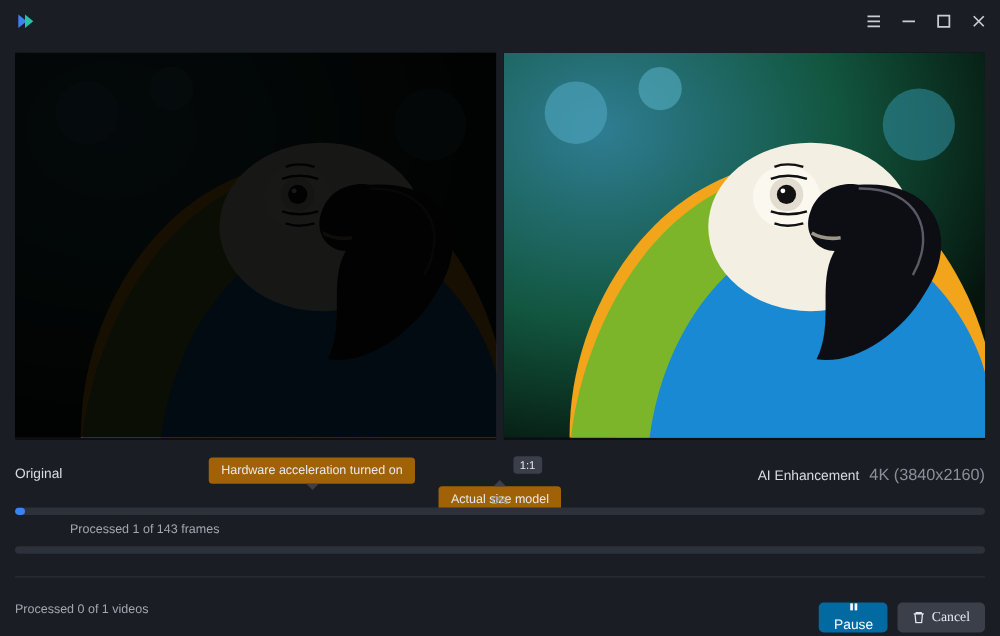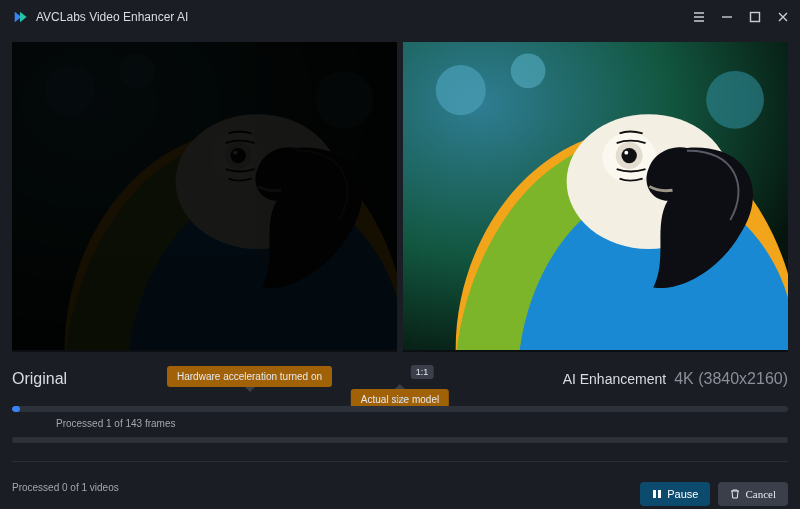--- a/index.html
+++ b/index.html
@@ -45,24 +45,24 @@
   }
   .parrot { position: absolute; inset: 0; }
 
   .labels-row {
     display: flex;
     align-items: center;
     margin: 16px 12px 0 12px;
     position: relative;
     height: 22px;
   }
-  .label-left { font-size: 16px; color: #d8dce4; }
+  .label-left { font-size: 11px; color: #d8dce4; }
   .label-right-wrap { margin-left: auto; display: flex; align-items: baseline; gap: 8px; }
-  .label-right { font-size: 14px; color: #d8dce4; }
-  .label-res { font-size: 16px; color: #8a8f9a; }
+  .label-right { font-size: 11px; color: #d8dce4; }
+  .label-res { font-size: 13px; color: #8a8f9a; }
   .ratio-badge {
     position: absolute;
     left: 50%; transform: translateX(-50%);
     top: -3px;
     background: #3a3f4a;
     color: #e6e9ef;
     font-size: 9px;
     padding: 2px 5px;
     border-radius: 3px;
     cursor: pointer;
@@ -131,33 +131,32 @@
   .actions { display: flex; gap: 8px; }
   .btn {
     height: 24px;
     padding: 0 12px;
     border-radius: 4px;
     border: none;
     font-size: 11px;
     display: flex; align-items: center; gap: 5px;
     cursor: pointer;
   }
-  .btn-primary { background: #0c4a6e; color: #fff; }
+  .btn-primary { background: #0369a1; color: #fff; flex-direction: column; }
   .btn-secondary { background: #3a3f4a; color: #e6e9ef; font-family: Liberation Serif, serif; }
   .btn svg { display: block; }
 </style>
 </head>
 <body>
 
 <div class="titlebar">
   <svg class="app-logo" viewBox="0 0 24 24">
     <path d="M4 4 L14 12 L4 20 Z" fill="#3b82f6"></path>
     <path d="M12 4 L22 12 L12 20 Z" fill="#22c3a6"></path>
   </svg>
-  <div class="app-title">AVCLabs Video Enhancer AI</div>
   <div class="titlebar-spacer"></div>
   <div class="win-controls">
     <div class="win-btn">
       <svg width="12" height="12" viewBox="0 0 12 12">
           <path d="M1 2h10M1 6h10M1 10h10" stroke="#c9cdd6" stroke-width="1.4"></path>
         </svg>
     </div>
     <div class="win-btn">
       <svg width="12" height="12" viewBox="0 0 12 12">
           <path d="M1 6h10" stroke="#c9cdd6" stroke-width="1.4"></path>

